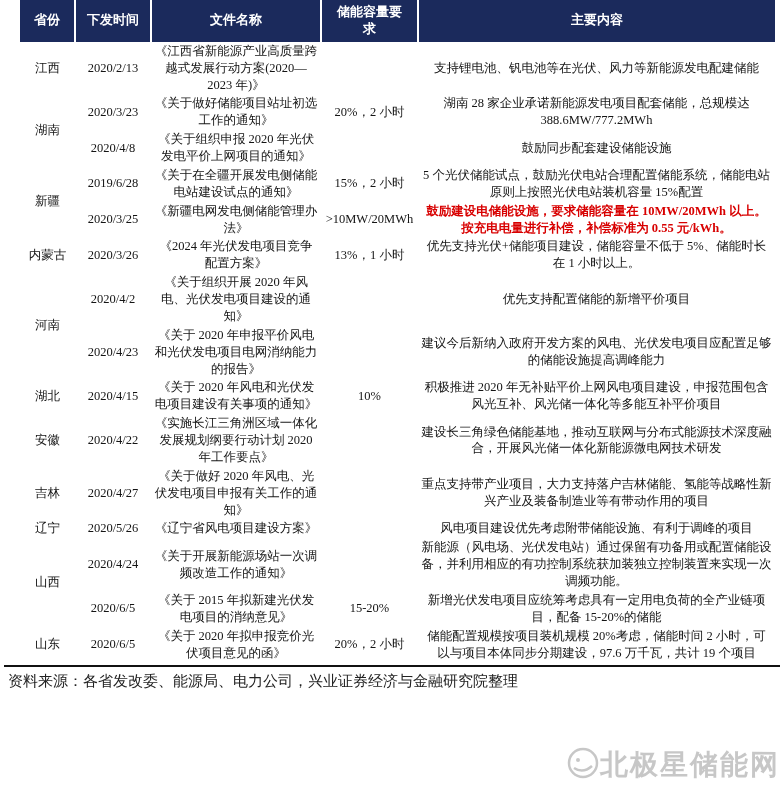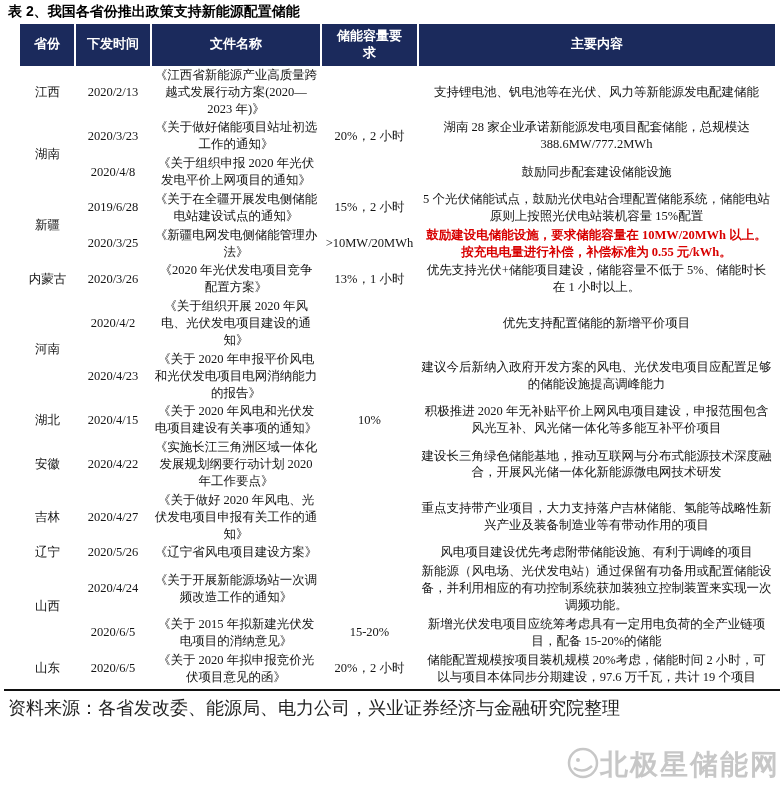--- a/index.html
+++ b/index.html
@@ -46,21 +46,21 @@
     color:#141414;
   }
   td.req{word-break:break-all;}
   td.red{color:var(--highlight-red,#D80000);font-weight:bold;}
   .bottom-rule{
     height:0;
     border-top:2.5px solid #111;
     margin:3px 4px 0 4px;
   }
   .footer{
-    font-size:18px;
+    font-size:15px;
     padding:5px 0 0 8px;
     color:#222;
   }
   .watermark{
     position:absolute;
     right:4px;
     top:746px;
     display:flex;
     align-items:center;
     opacity:0.55;
@@ -72,21 +72,20 @@
     color:#9a9a9a;
     letter-spacing:2px;
     font-family:"Liberation Sans","DejaVu Sans",sans-serif;
   }
 </style>
 </head>
 <body>
 
 <div class="page">
 
-  <div class="title">表 2、我国各省份推出政策支持新能源配置储能</div>
 
   <table class="policy">
     <colgroup>
       <col style="width:55px">
         <col style="width:76px">
         <col style="width:170px">
         <col style="width:97px">
         <col style="width:357px">
     </colgroup>
     <thead>
@@ -128,21 +127,21 @@
       </tr>
       <tr>
         <td class="date">2020/3/25</td>
         <td class="doc">《新疆电网发电侧储能管理办法》</td>
         <td class="req">&gt;10MW/20MWh</td>
         <td class="content red">鼓励建设电储能设施，要求储能容量在 10MW/20MWh 以上。按充电电量进行补偿，补偿标准为 0.55 元/kWh。</td>
       </tr>
       <tr>
         <td class="prov">内蒙古</td>
         <td class="date">2020/3/26</td>
-        <td class="doc">《2020 年光伏发电项目竞争配置方案》</td>
+        <td class="doc">《2024 年光伏发电项目竞争配置方案》</td>
         <td class="req">13%，1 小时</td>
         <td class="content">优先支持光伏+储能项目建设，储能容量不低于 5%、储能时长在 1 小时以上。</td>
       </tr>
       <tr>
         <td class="prov" rowspan="2">河南</td>
         <td class="date">2020/4/2</td>
         <td class="doc">《关于组织开展 2020 年风电、光伏发电项目建设的通知》</td>
         <td class="req"></td>
         <td class="content">优先支持配置储能的新增平价项目</td>
       </tr>

